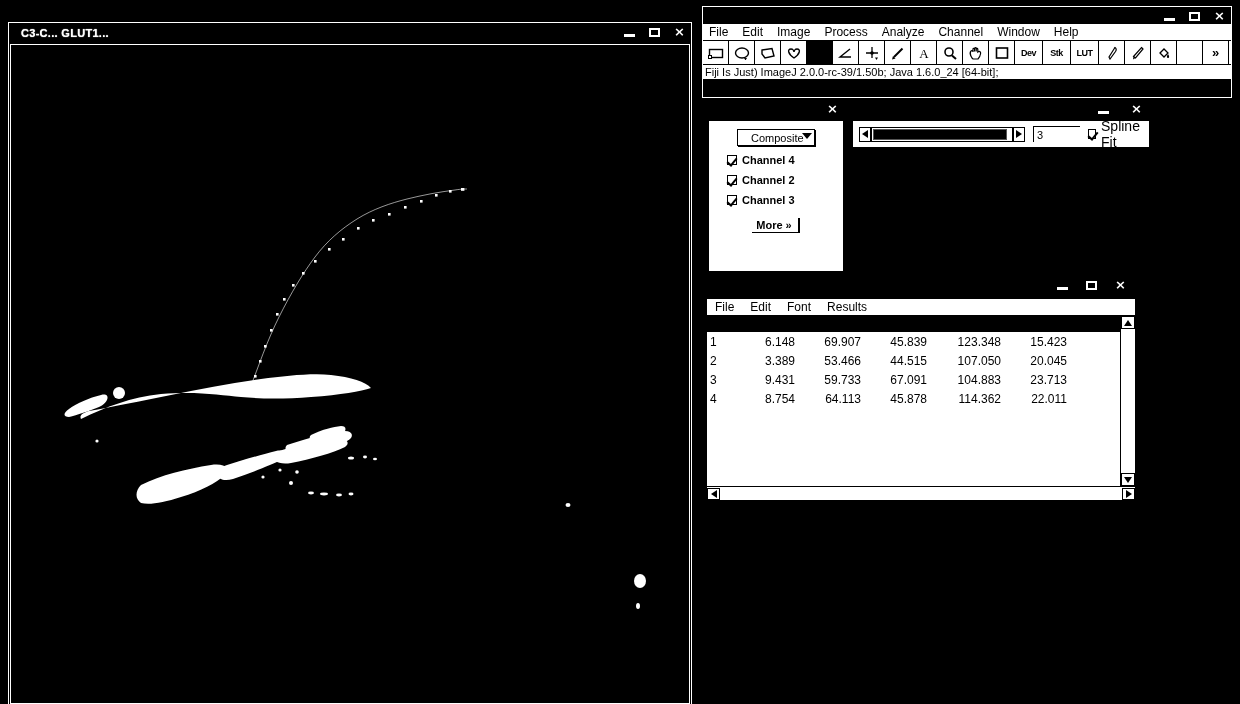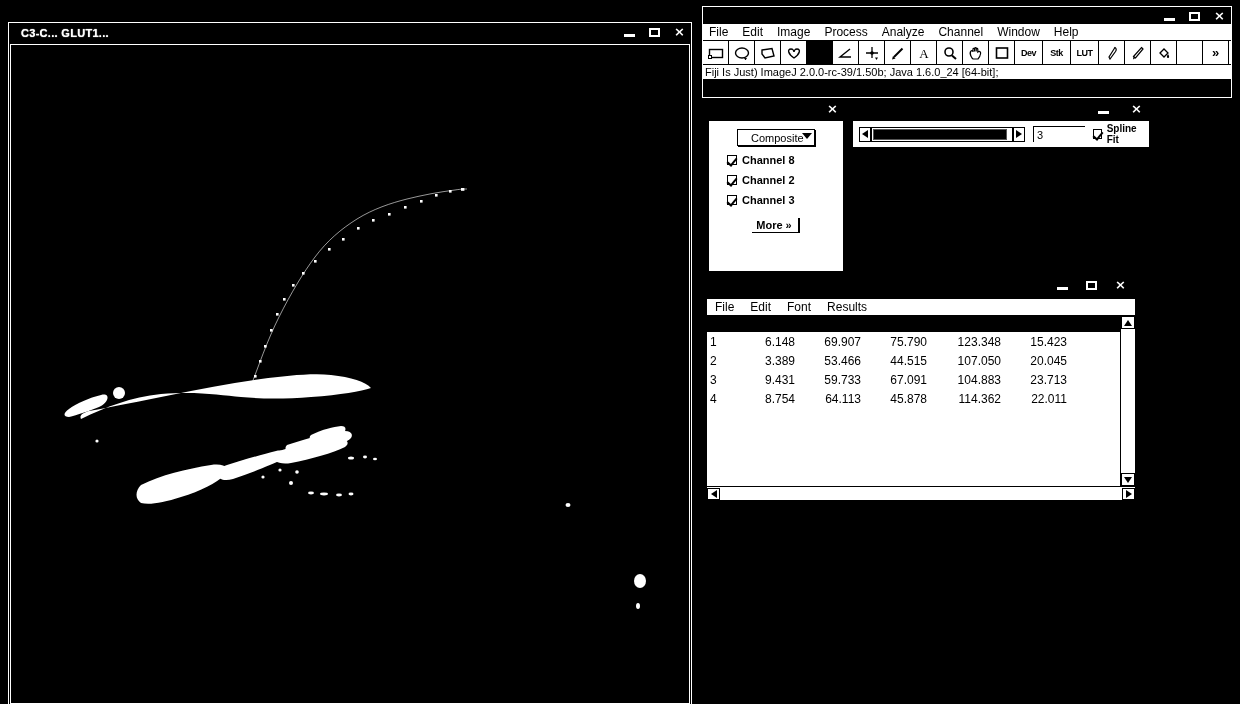--- a/index.html
+++ b/index.html
@@ -206,21 +206,21 @@
   }
   .txtfield{
     width:62px;height:16px;
     border-top:1px solid #000;border-left:1px solid #000;
     border-right:none;border-bottom:none;
     background:#fff;font-size:11px;
     padding-left:3px;
     box-sizing:border-box;
     display:flex;align-items:center;
   }
-  .spline-chk{display:flex;align-items:center;gap:5px;font-size:10px;font-weight:bold;}
+  .spline-chk{display:flex;align-items:center;gap:5px;font-size:14px;font-weight:normal;}
 
   
   #results-window{
     left:706px;top:276px;width:430px;height:216px;
     background:#000;
   }
   #results-window .titlebar{height:22px;}
   #results-window .winbtns{gap:18px;right:10px;}
   .res-menubar{
     background:#fff;color:#000;height:17px;
@@ -480,21 +480,21 @@
       <div class="wb close">×</div>
     </div>
   </div>
   <div class="panel">
     <div class="combo">
       <span>Composite</span>
       <span class="arrow"></span>
     </div>
     <div class="chk-row">
       <span class="chkbox checked"></span>
-      <span>Channel 8</span>
+      <span>Channel 4</span>
     </div>
     <div class="chk-row">
       <span class="chkbox checked"></span>
       <span>Channel 2</span>
     </div>
     <div class="chk-row">
       <span class="chkbox checked"></span>
       <span>Channel 3</span>
     </div>
     <div class="morebtn">More »</div>
@@ -554,21 +554,21 @@
         <div class="hc hc2"></div>
         <div class="hc hc3"></div>
         <div class="hc hc4"></div>
         <div class="hc hc5"></div>
       </div>
 
       <div class="res-row">
         <div class="c c0">1</div>
         <div class="c c1">6.148</div>
         <div class="c c2">69.907</div>
-        <div class="c c3">75.790</div>
+        <div class="c c3">45.839</div>
         <div class="c c4">123.348</div>
         <div class="c c5">15.423</div>
       </div>
       <div class="res-row">
         <div class="c c0">2</div>
         <div class="c c1">3.389</div>
         <div class="c c2">53.466</div>
         <div class="c c3">44.515</div>
         <div class="c c4">107.050</div>
         <div class="c c5">20.045</div>

